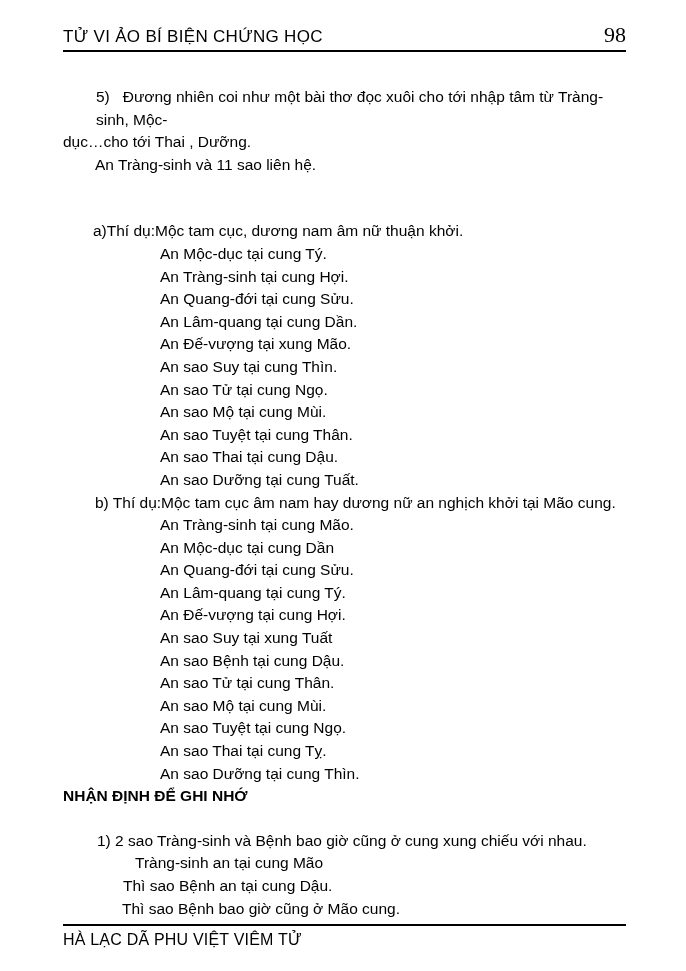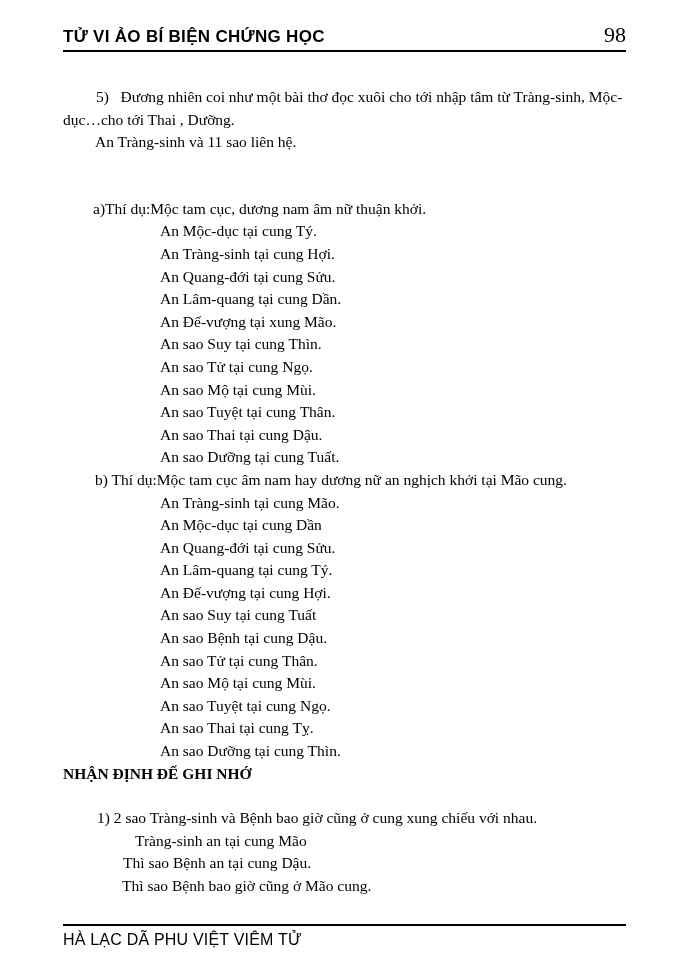--- a/index.html
+++ b/index.html
@@ -9,30 +9,29 @@
     background:#ffffff;
     color:#000;
     font-family:"Liberation Sans",sans-serif;
     overflow:hidden;
   }
   .header{
     position:absolute;left:63px;top:24px;width:563px;
     display:flex;justify-content:space-between;align-items:baseline;
     border-bottom:2px solid #000;padding-bottom:3px;
   }
-  .header-title{font-size:17px;letter-spacing:.3px;font-weight:bold;}
+  .header-title{font-size:17px;letter-spacing:.3px;}
   .page-num{font-family:"Liberation Serif",serif;font-size:22px;line-height:1;}
   .body{
     position:absolute;left:63px;top:45px;width:563px;
   }
   .line{
     font-size:15.5px;
     line-height:22.6px;
     white-space:pre-wrap;
-    font-family:Liberation Serif, serif;
   }
   .first{margin-top:41px;}
   .gap{margin-top:22px;}
   .bold{font-weight:bold;}
   .in30{padding-left:30px;margin-top:44px;}
   .in32{padding-left:32px;}
   .in33{padding-left:33px;}
   .in34{padding-left:34px;}
   .in59{padding-left:59px;}
   .in60{padding-left:60px;}
@@ -75,21 +74,21 @@
         <div class="line in97">An sao Dưỡng tại cung Tuất.</div>
       </div>
 
     <div class="line in32">b) Thí dụ:Mộc tam cục âm nam hay dương nữ an nghịch khởi tại Mão cung.</div>
     <div>
         <div class="line in97">An Tràng-sinh tại cung Mão.</div>
         <div class="line in97">An Mộc-dục tại cung Dần</div>
         <div class="line in97">An Quang-đới tại cung Sửu.</div>
         <div class="line in97">An Lâm-quang tại cung Tý.</div>
         <div class="line in97">An Đế-vượng tại cung Hợi.</div>
-        <div class="line in97">An sao Suy tại cung Tuất</div>
+        <div class="line in97">An sao Suy tại xung Tuất</div>
         <div class="line in97">An sao Bệnh tại cung Dậu.</div>
         <div class="line in97">An sao Tử tại cung Thân.</div>
         <div class="line in97">An sao Mộ tại cung Mùi.</div>
         <div class="line in97">An sao Tuyệt tại cung Ngọ.</div>
         <div class="line in97">An sao Thai tại cung Tỵ.</div>
         <div class="line in97">An sao Dưỡng tại cung Thìn.</div>
       </div>
 
     <div class="line bold">NHẬN ĐỊNH ĐỂ GHI NHỚ</div>
 

